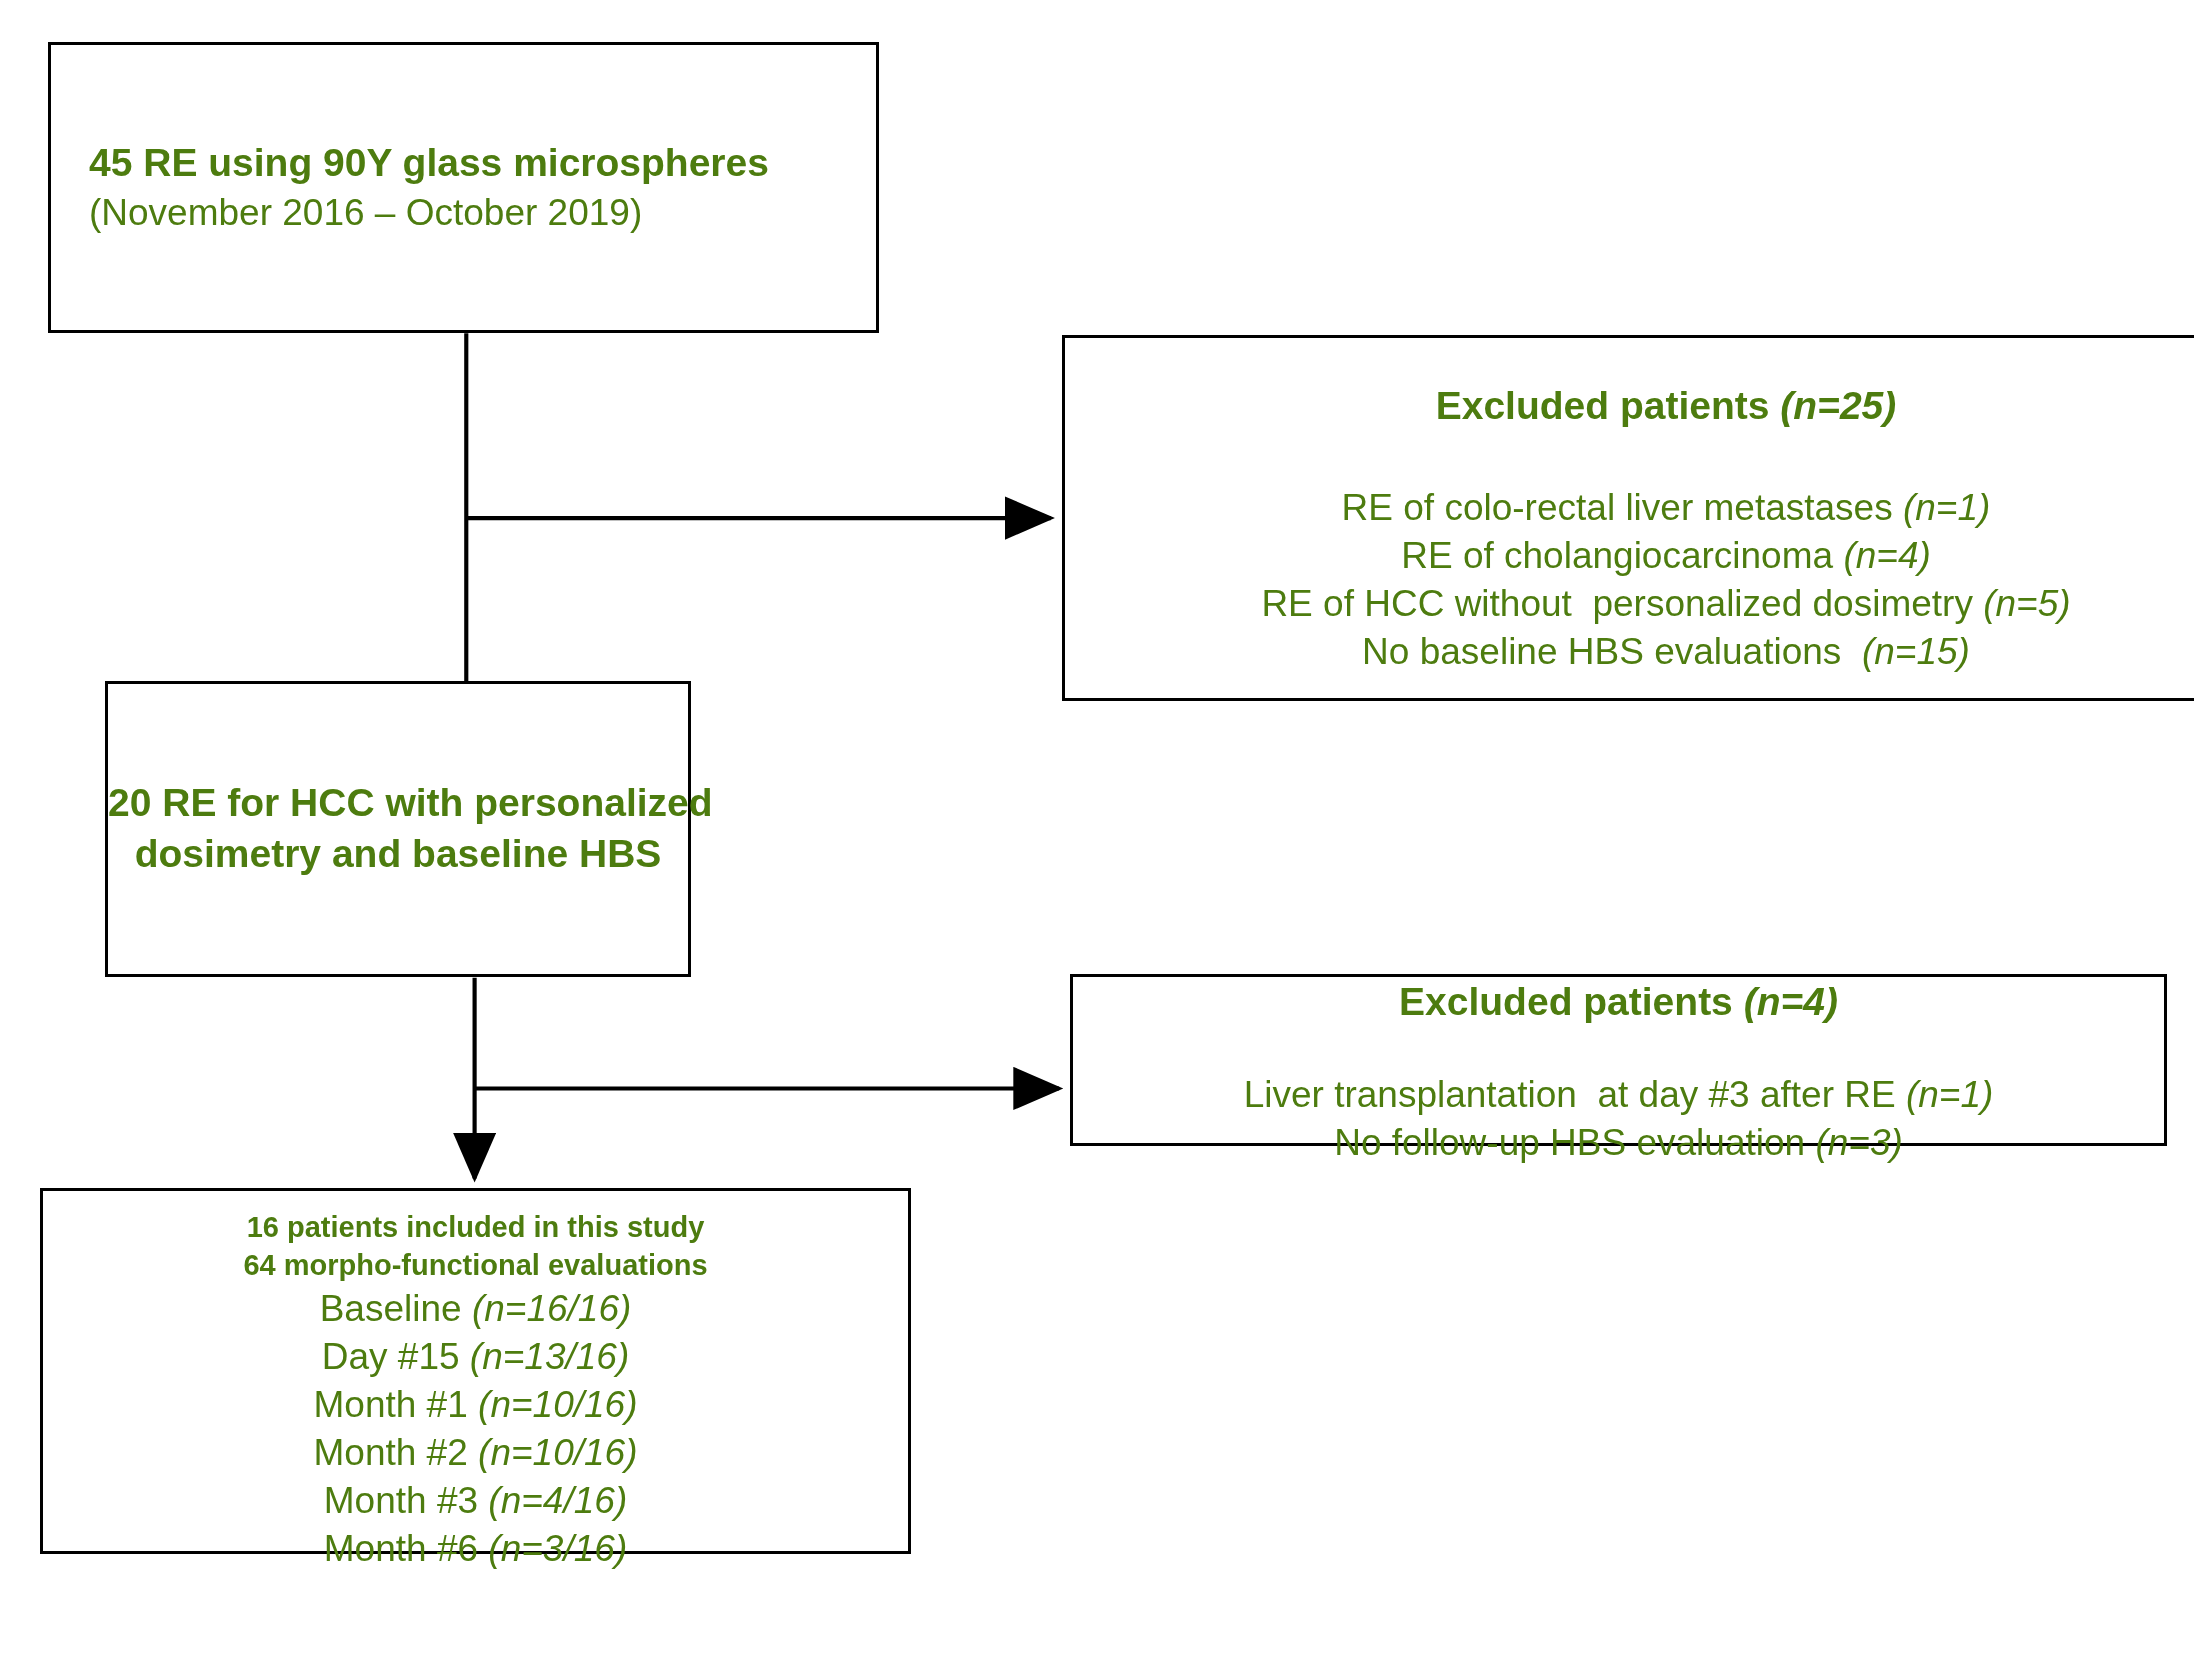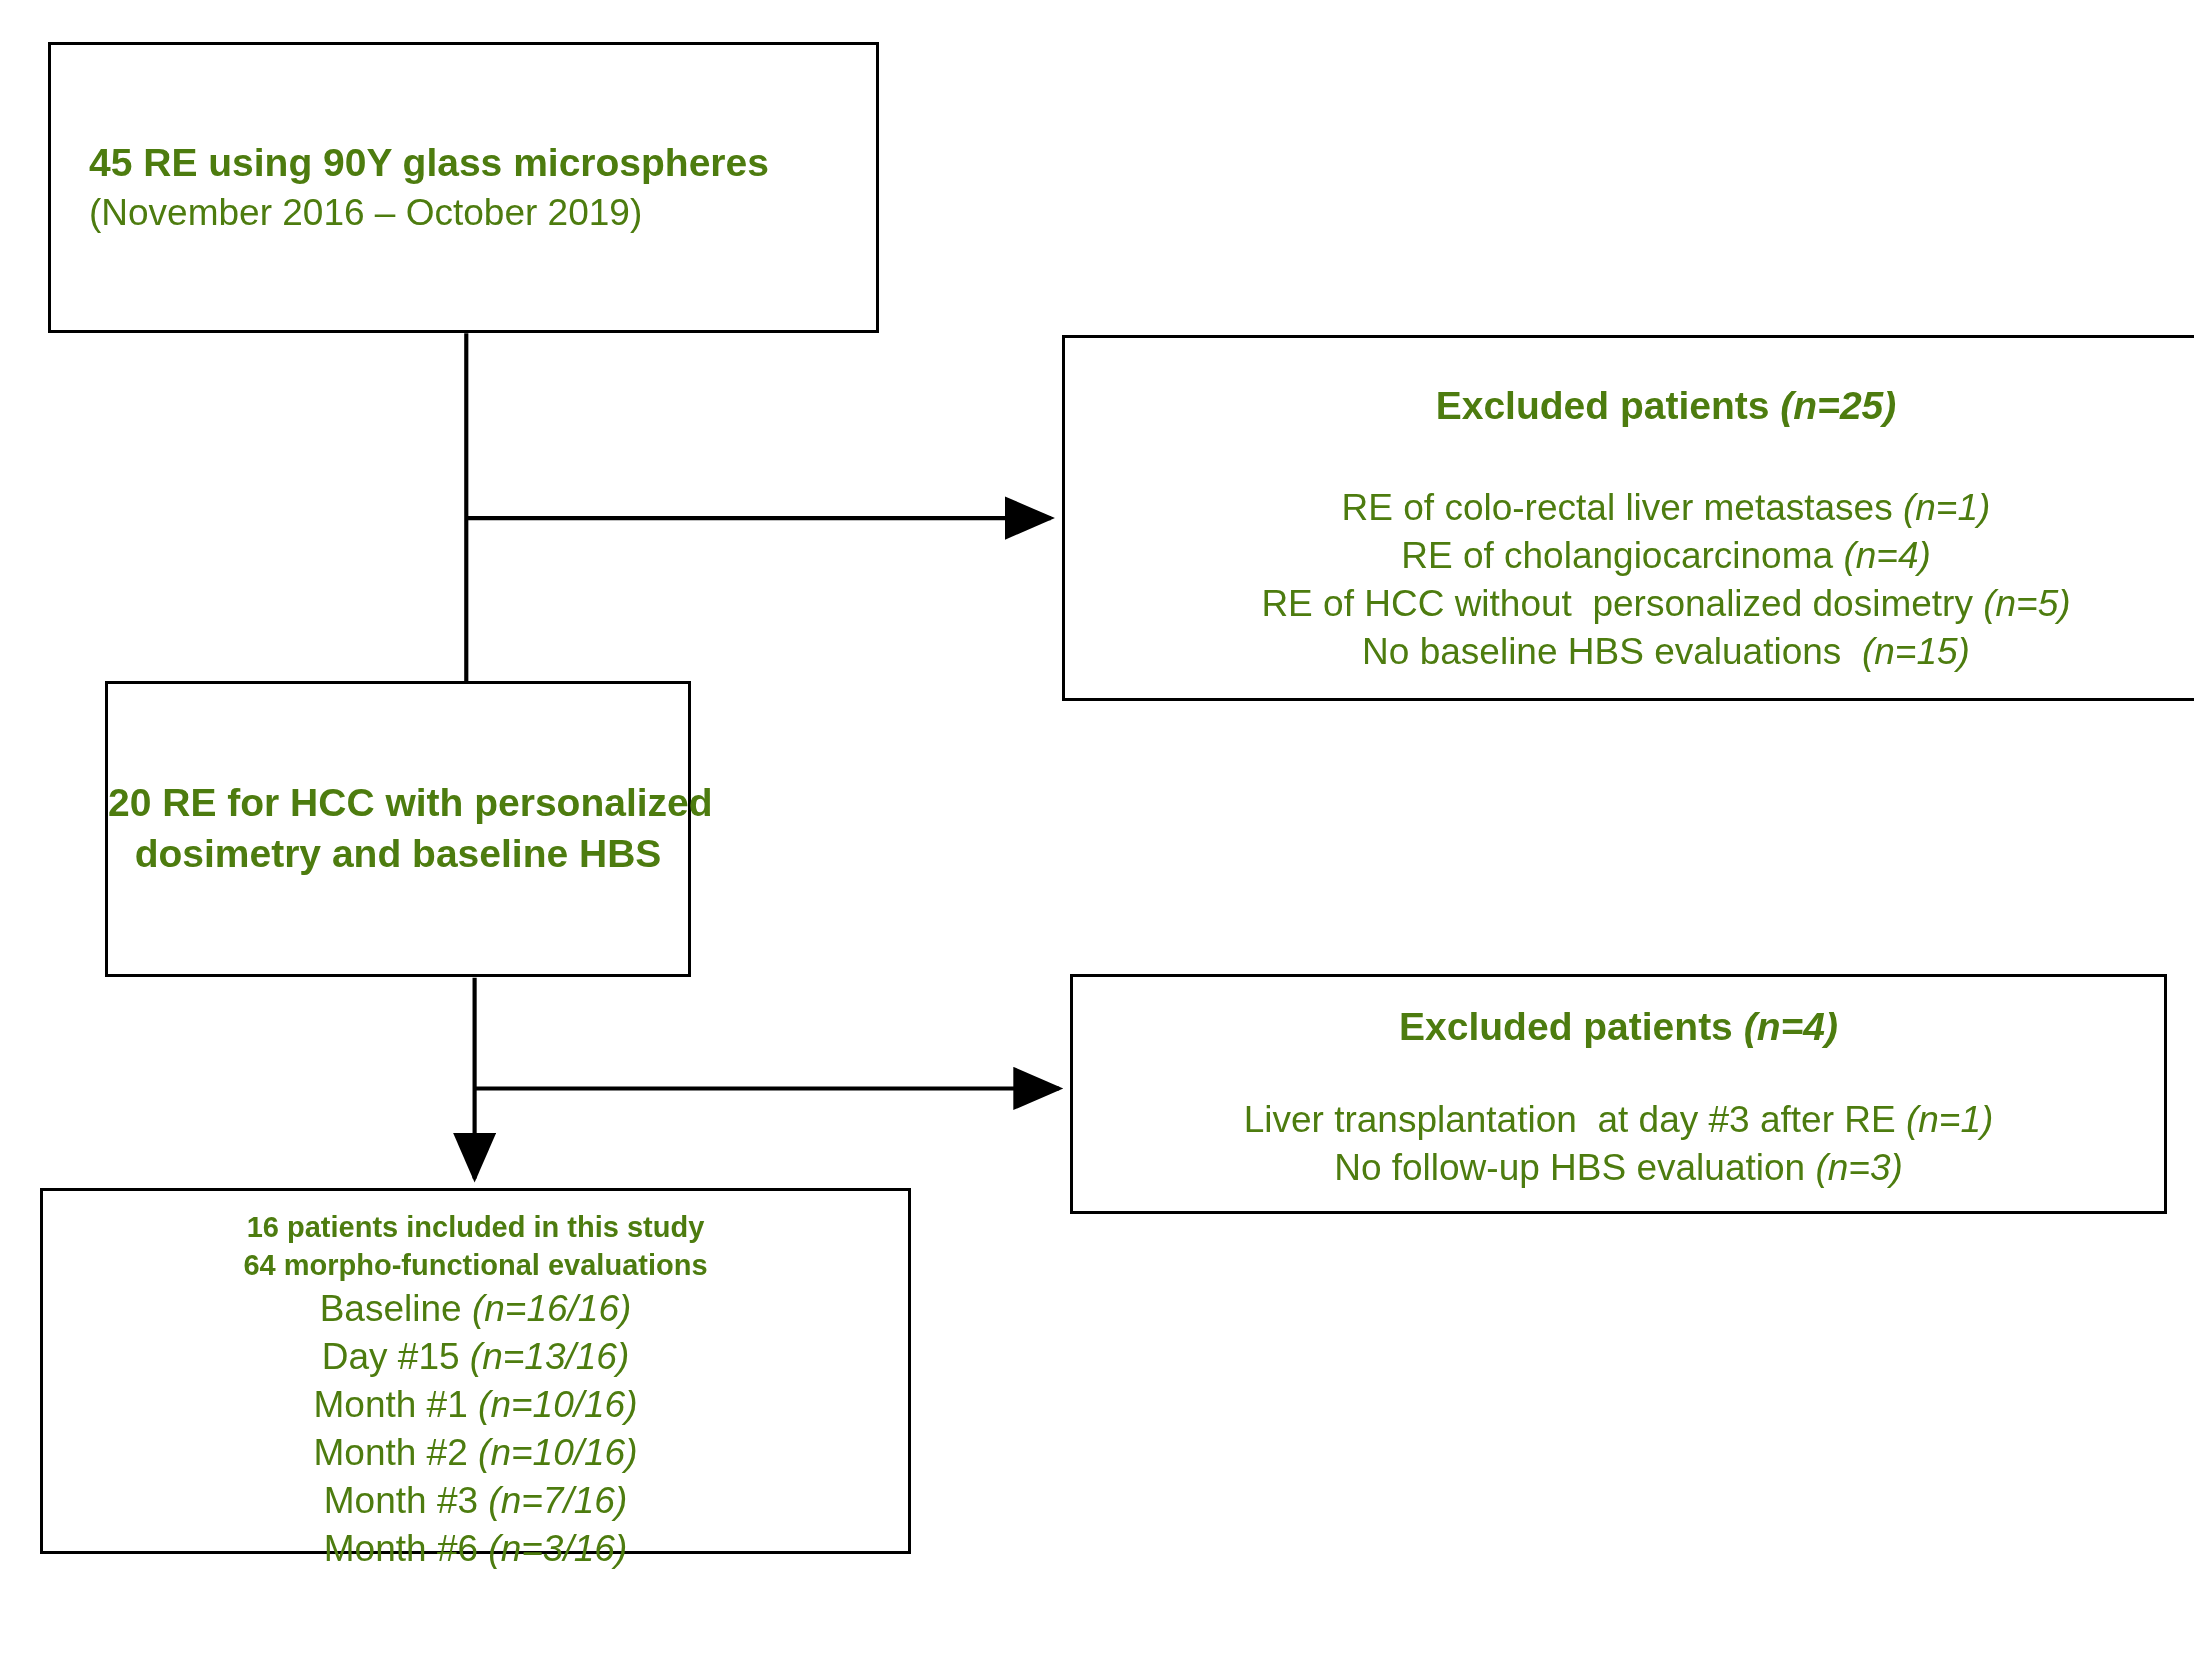--- a/index.html
+++ b/index.html
@@ -62,23 +62,22 @@
   #box-excluded-1 {
     left: 1062px; top: 335px; width: 1208px; height: 366px;
     justify-content: flex-start;
     padding-top: 43px;
   }
   #box-excluded-1 .hdr  { font-size: 39px; font-weight: bold; margin-bottom: 52px; }
   #box-excluded-1 .item { font-size: 37px; font-weight: normal; }
 
   
   #box-excluded-2 {
-    left: 1070px; top: 974px; width: 1097px; height: 240px;
+    left: 1070px; top: 974px; width: 1097px; height: 172px;
     justify-content: flex-start;
-    padding-top: 25px;
   }
   #box-excluded-2 .hdr  { font-size: 39px; font-weight: bold; margin-bottom: 43px; }
   #box-excluded-2 .item { font-size: 37px; font-weight: normal; }
 
   
   #box-included {
     left: 40px; top: 1188px; width: 871px; height: 366px;
     justify-content: flex-start;
     padding-top: 18.3px;
   }
@@ -141,19 +140,19 @@
     <span class="txt hdr">64 morpho-functional evaluations</span>
 
     <span class="txt item"><span>Baseline </span><span class="ital">(n=16/16)</span></span>
 
     <span class="txt item"><span>Day #15 </span><span class="ital">(n=13/16)</span></span>
 
     <span class="txt item"><span>Month #1 </span><span class="ital">(n=10/16)</span></span>
 
     <span class="txt item"><span>Month #2 </span><span class="ital">(n=10/16)</span></span>
 
-    <span class="txt item"><span>Month #3 </span><span class="ital">(n=7/16)</span></span>
+    <span class="txt item"><span>Month #3 </span><span class="ital">(n=4/16)</span></span>
 
     <span class="txt item"><span>Month #6 </span><span class="ital">(n=3/16)</span></span>
   </div>
 
 </div>
 
 
 </body></html>

